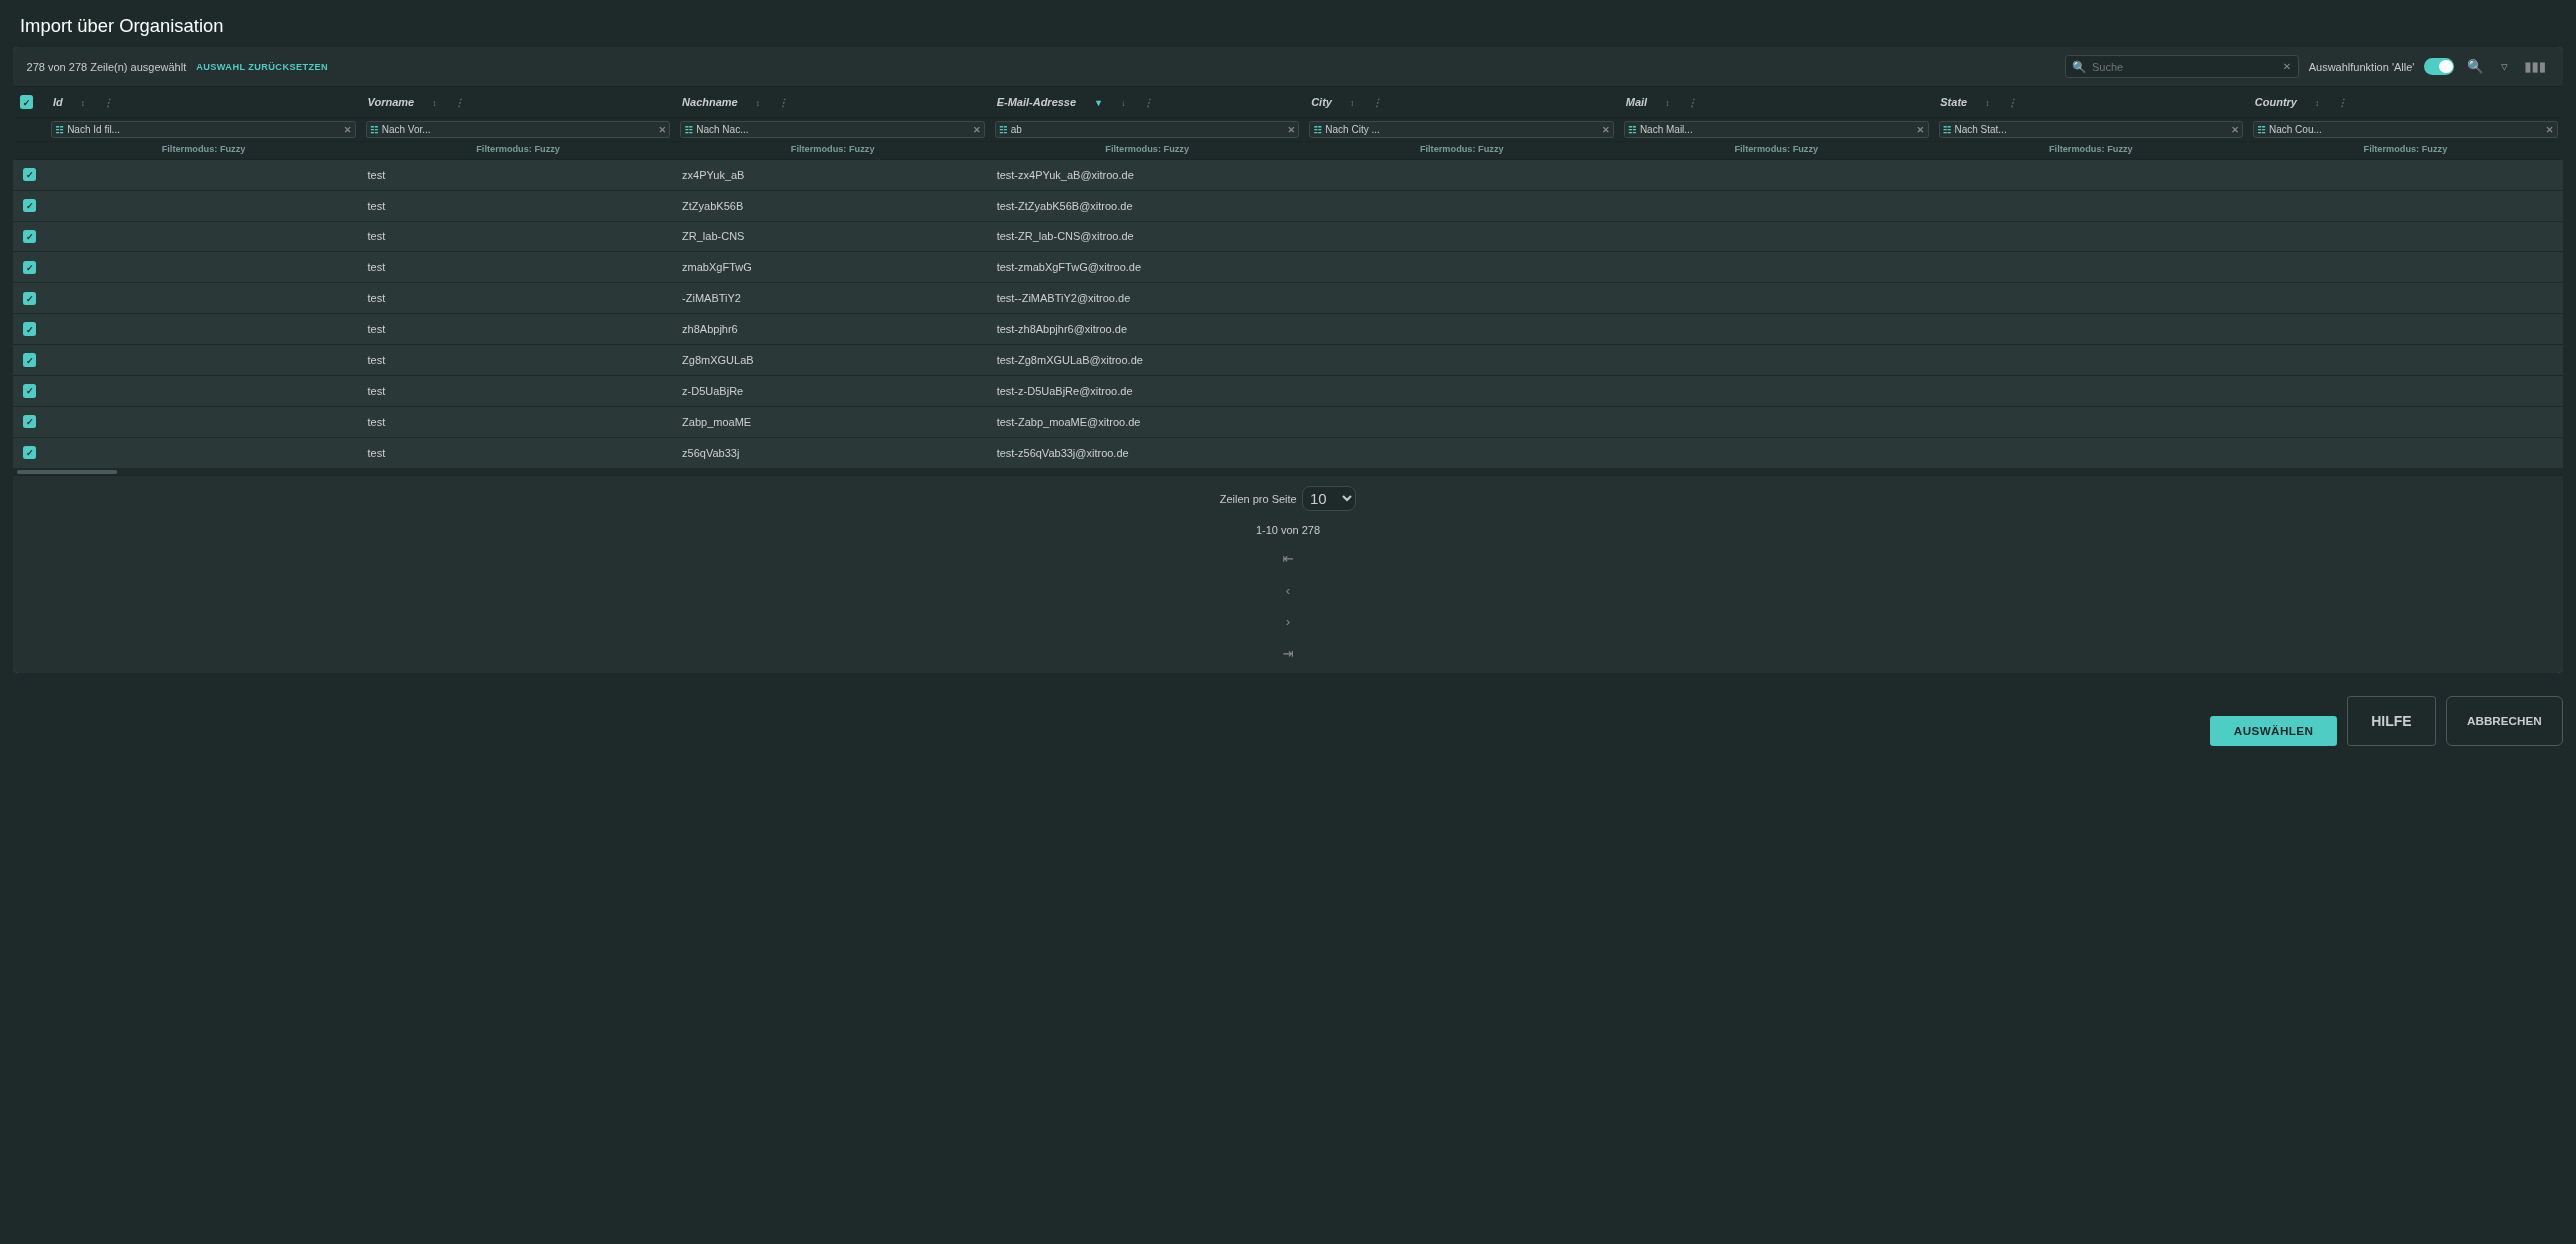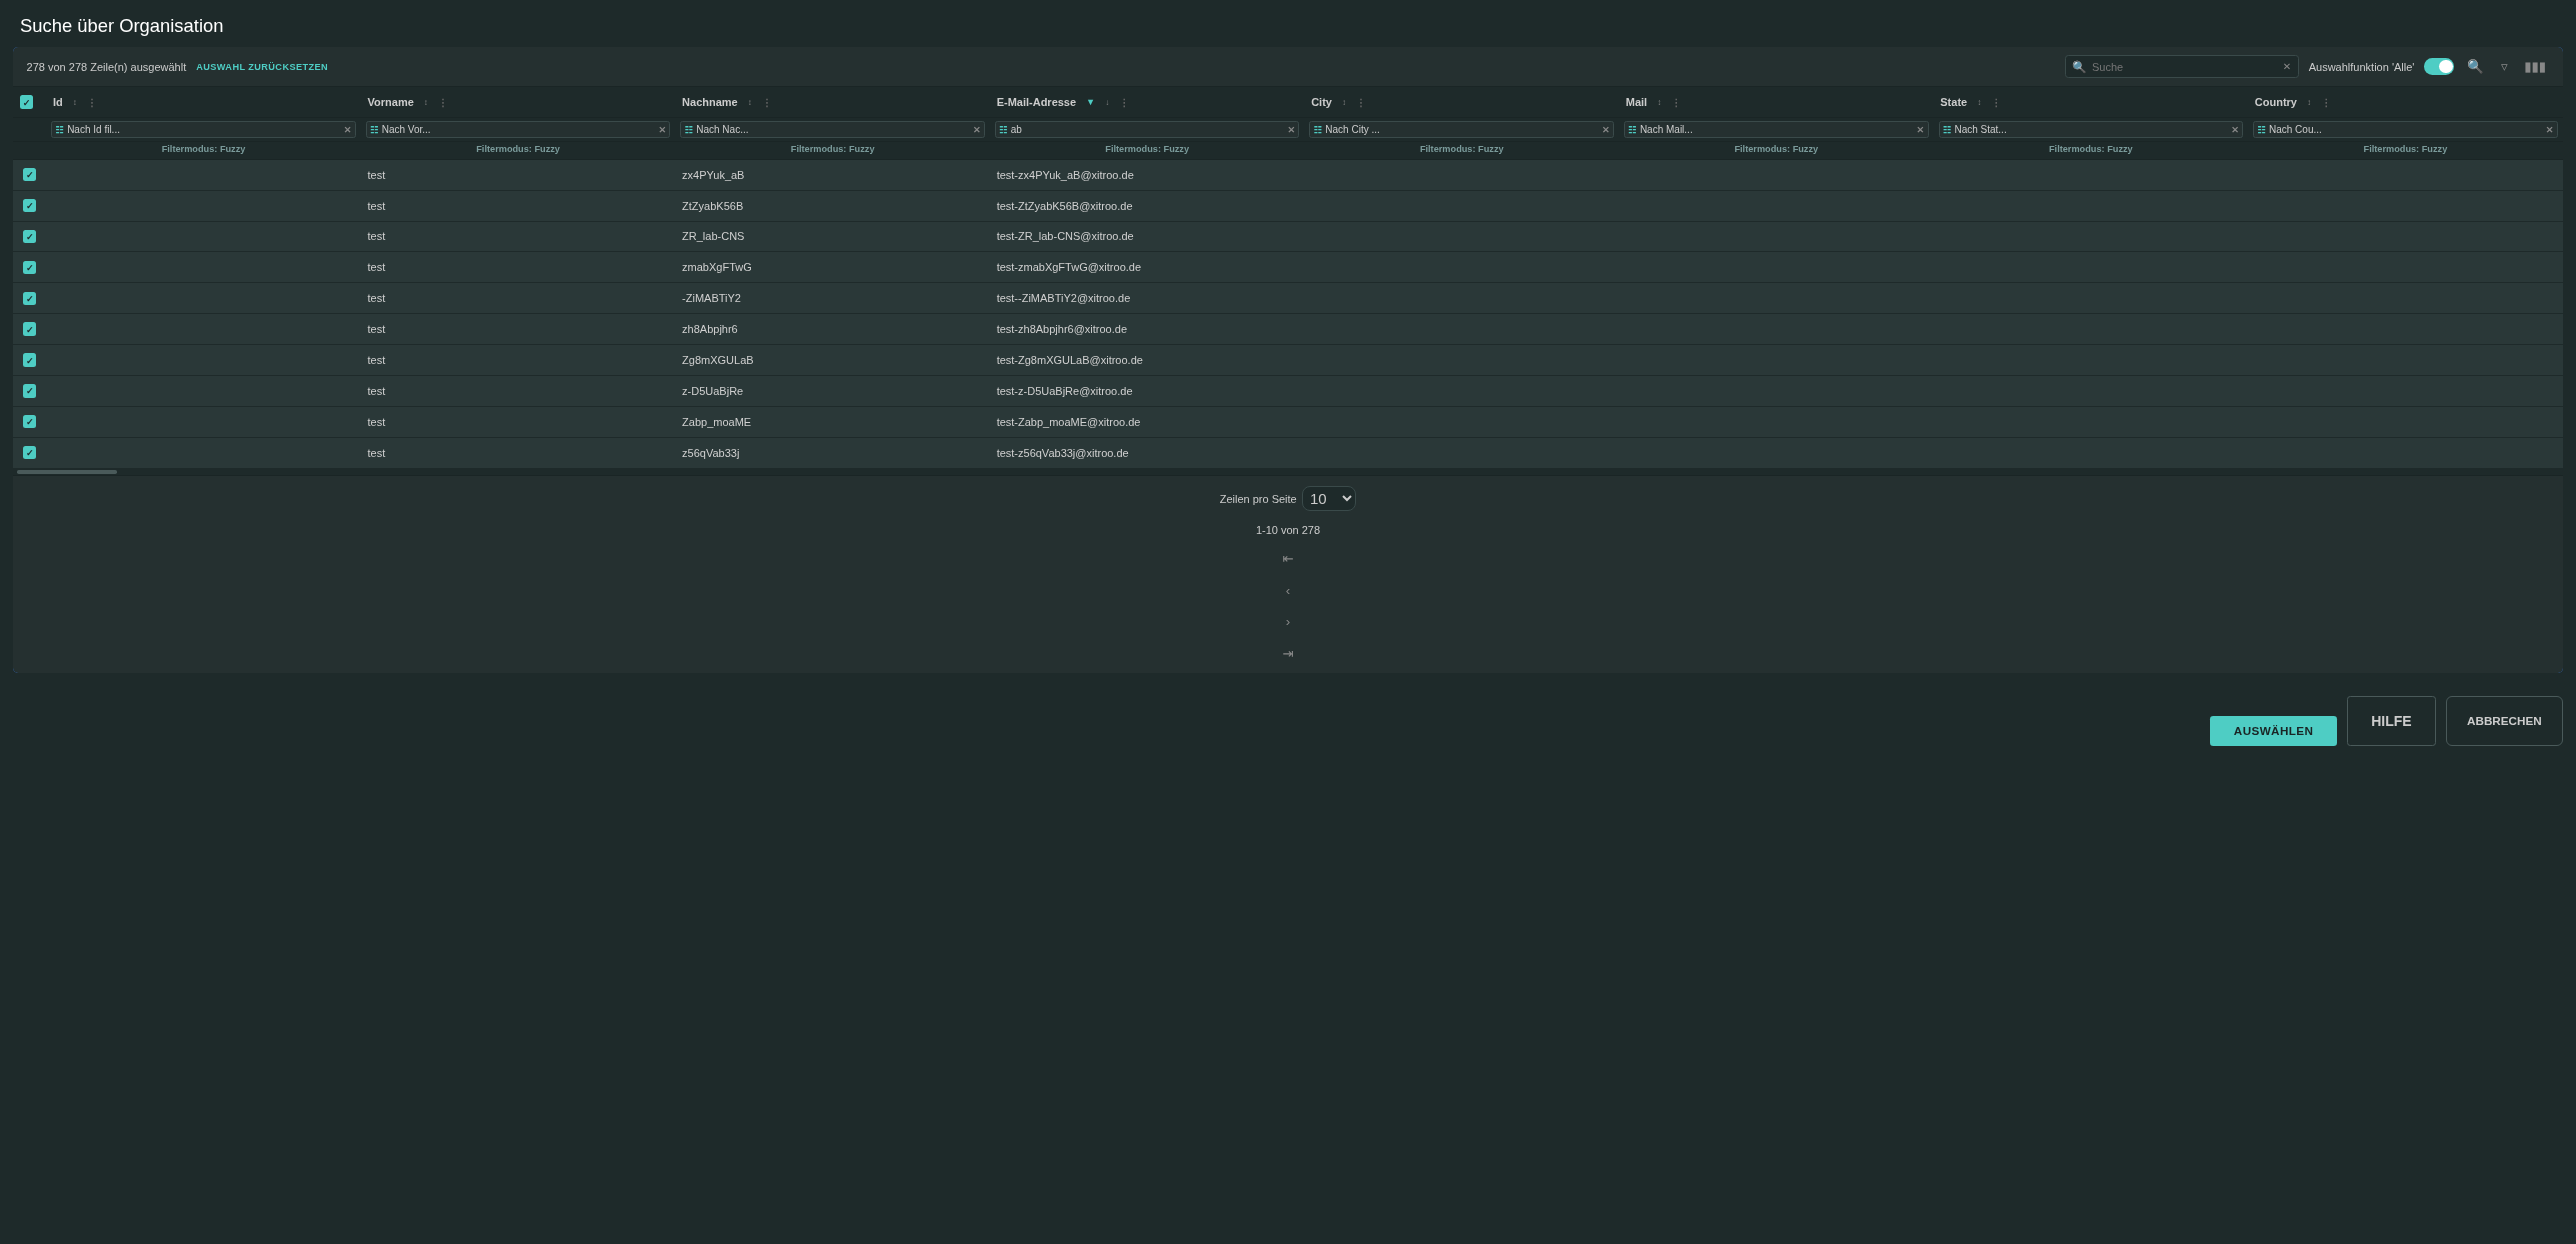--- a/index.html
+++ b/index.html
@@ -112,22 +112,23 @@
       text-align: left;
       font-weight: 600;
       font-size: 11px;
       color: #cccccc;
       border-bottom: 0.8px solid #1a2525;
       white-space: nowrap;
       position: relative;
     }
     .col-header-inner {
       display: flex;
-      align-items: center;
-      gap: 10px;
+      align-items: flex-end;
+      gap: 18px;
+      font-style: italic;
     }
     .sort-icon { color: #888; font-size: 8.3px; cursor: pointer; }
     .filter-icon-active { color: #4ecdc4; font-size: 9.2px; }
     .col-menu-icon { color: #666; font-size: 10px; cursor: pointer; }
     thead tr.filter-row th {
       background: #1e2a2a;
       padding: 3.3px 5px;
       border-bottom: 0.8px solid #1a2525;
     }
     .filter-input-wrap {
@@ -274,21 +275,21 @@
     .scrollbar-thumb {
       width: 100px;
       height: 3.3px;
       background: #4a5a5a;
       border-radius: 1.7px;
     }
   </style>
 </head>
 <body>
 
-<div class="page-title">Suche über Organisation</div>
+<div class="page-title">Import über Organisation</div>
 
 <div class="main-container">
 
   <div class="toolbar">
     <span class="selection-info">278 von 278 Zeile(n) ausgewählt</span>
     <button class="reset-btn">AUSWAHL ZURÜCKSETZEN</button>
     <div class="spacer"></div>
     <div class="search-box">
       <span class="search-icon">🔍</span>
       <input class="search-input" type="text" placeholder="Suche" style="">

